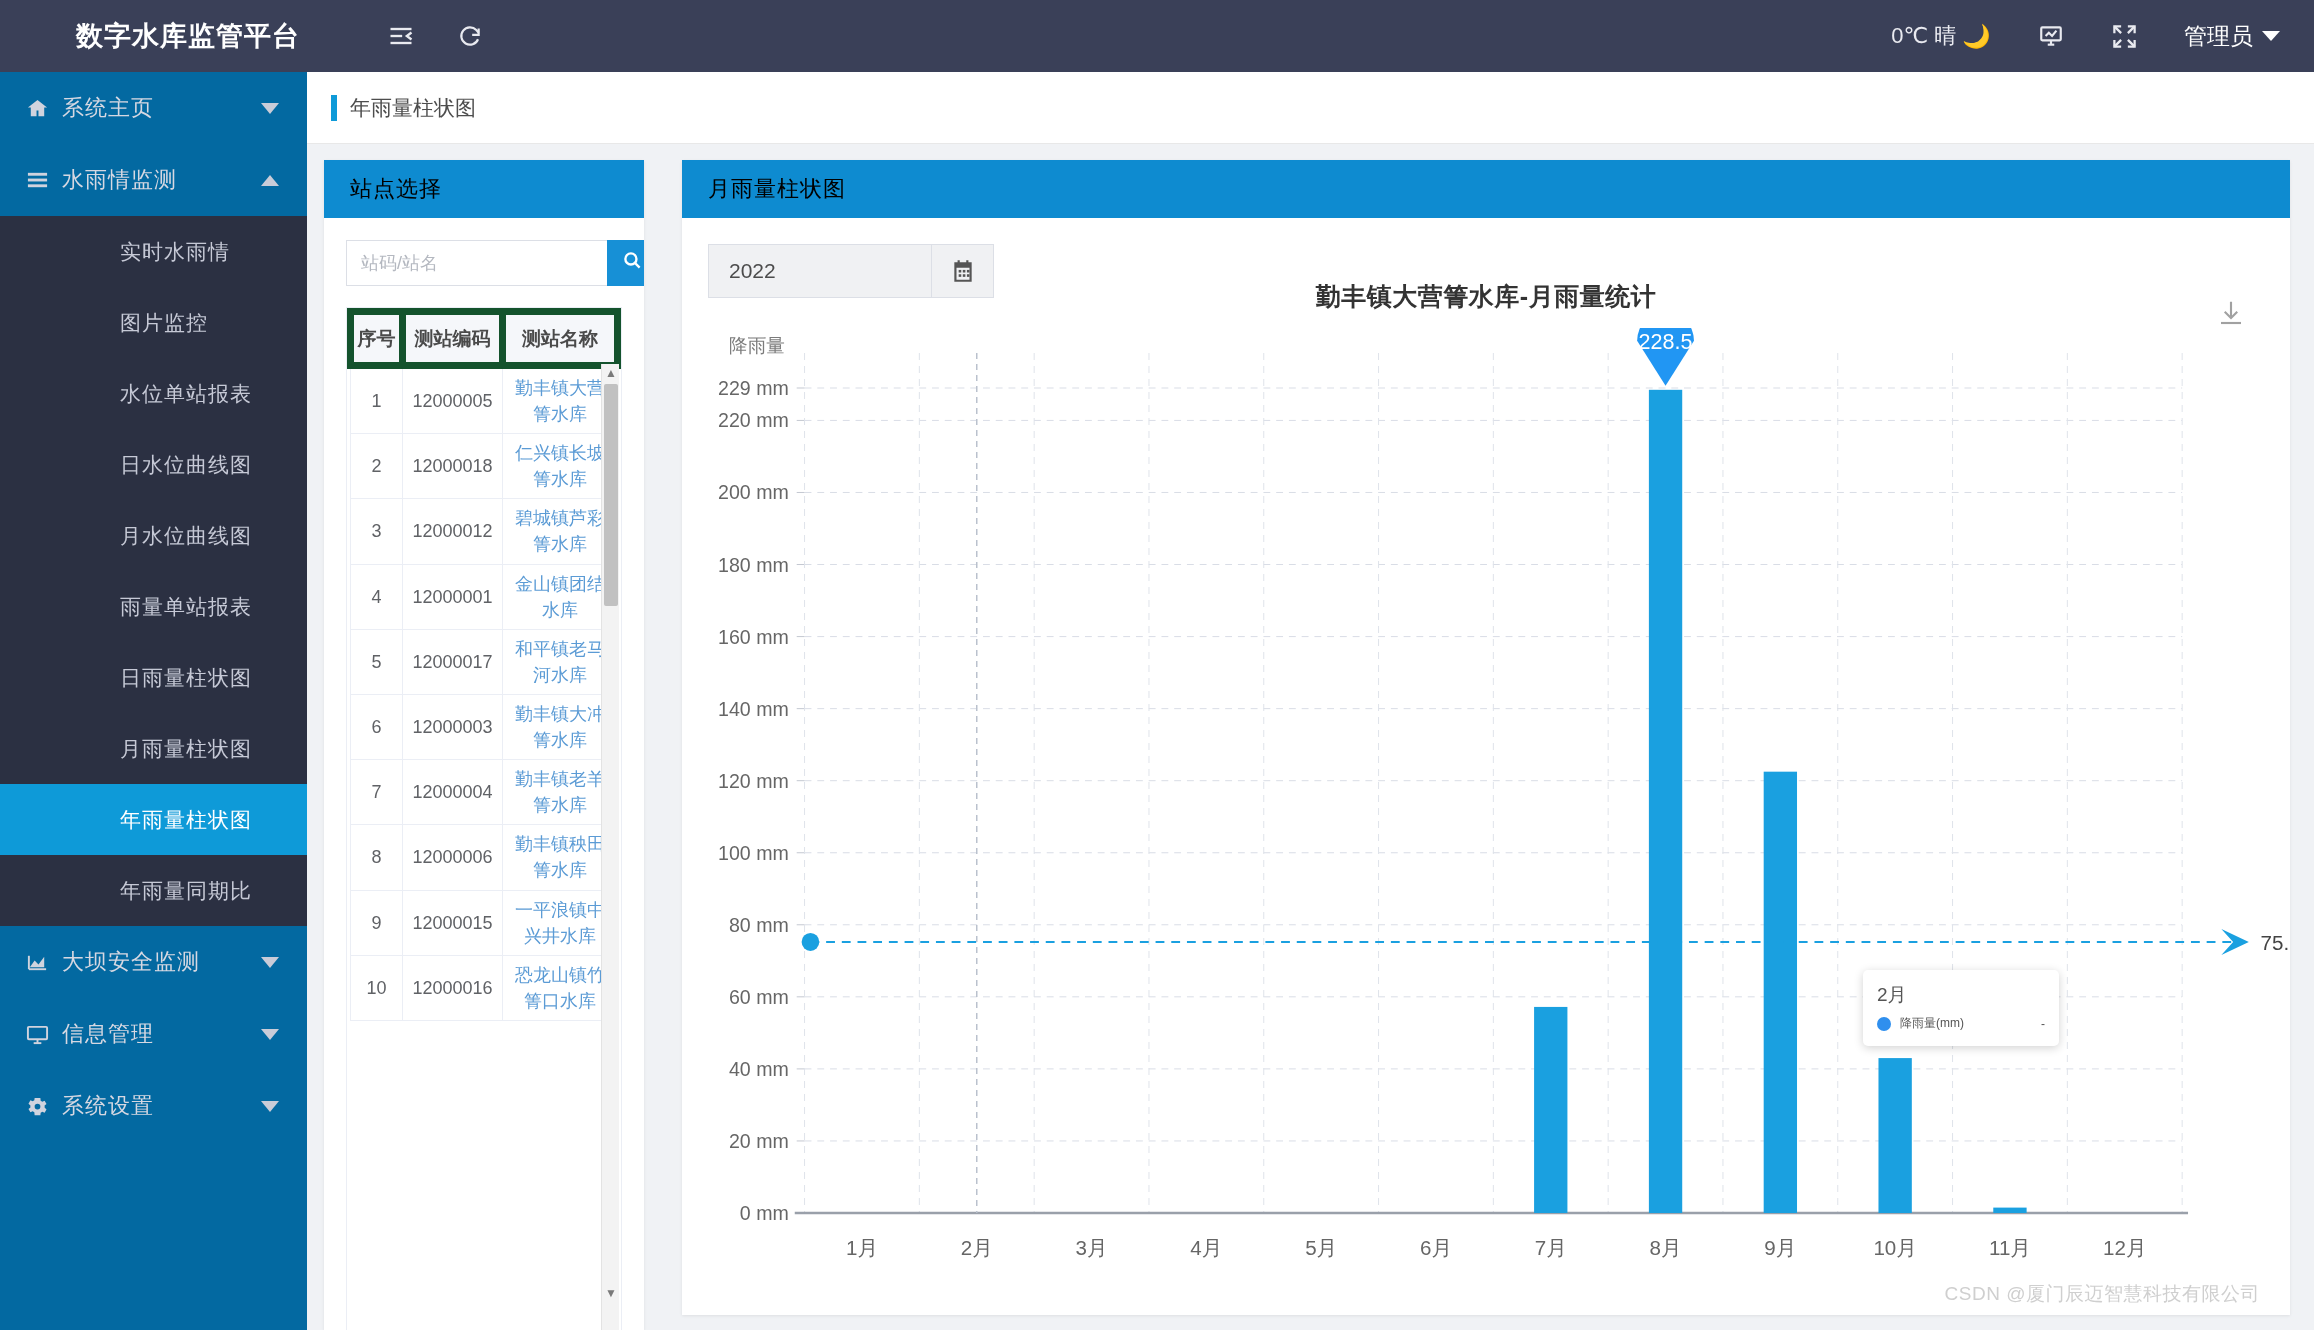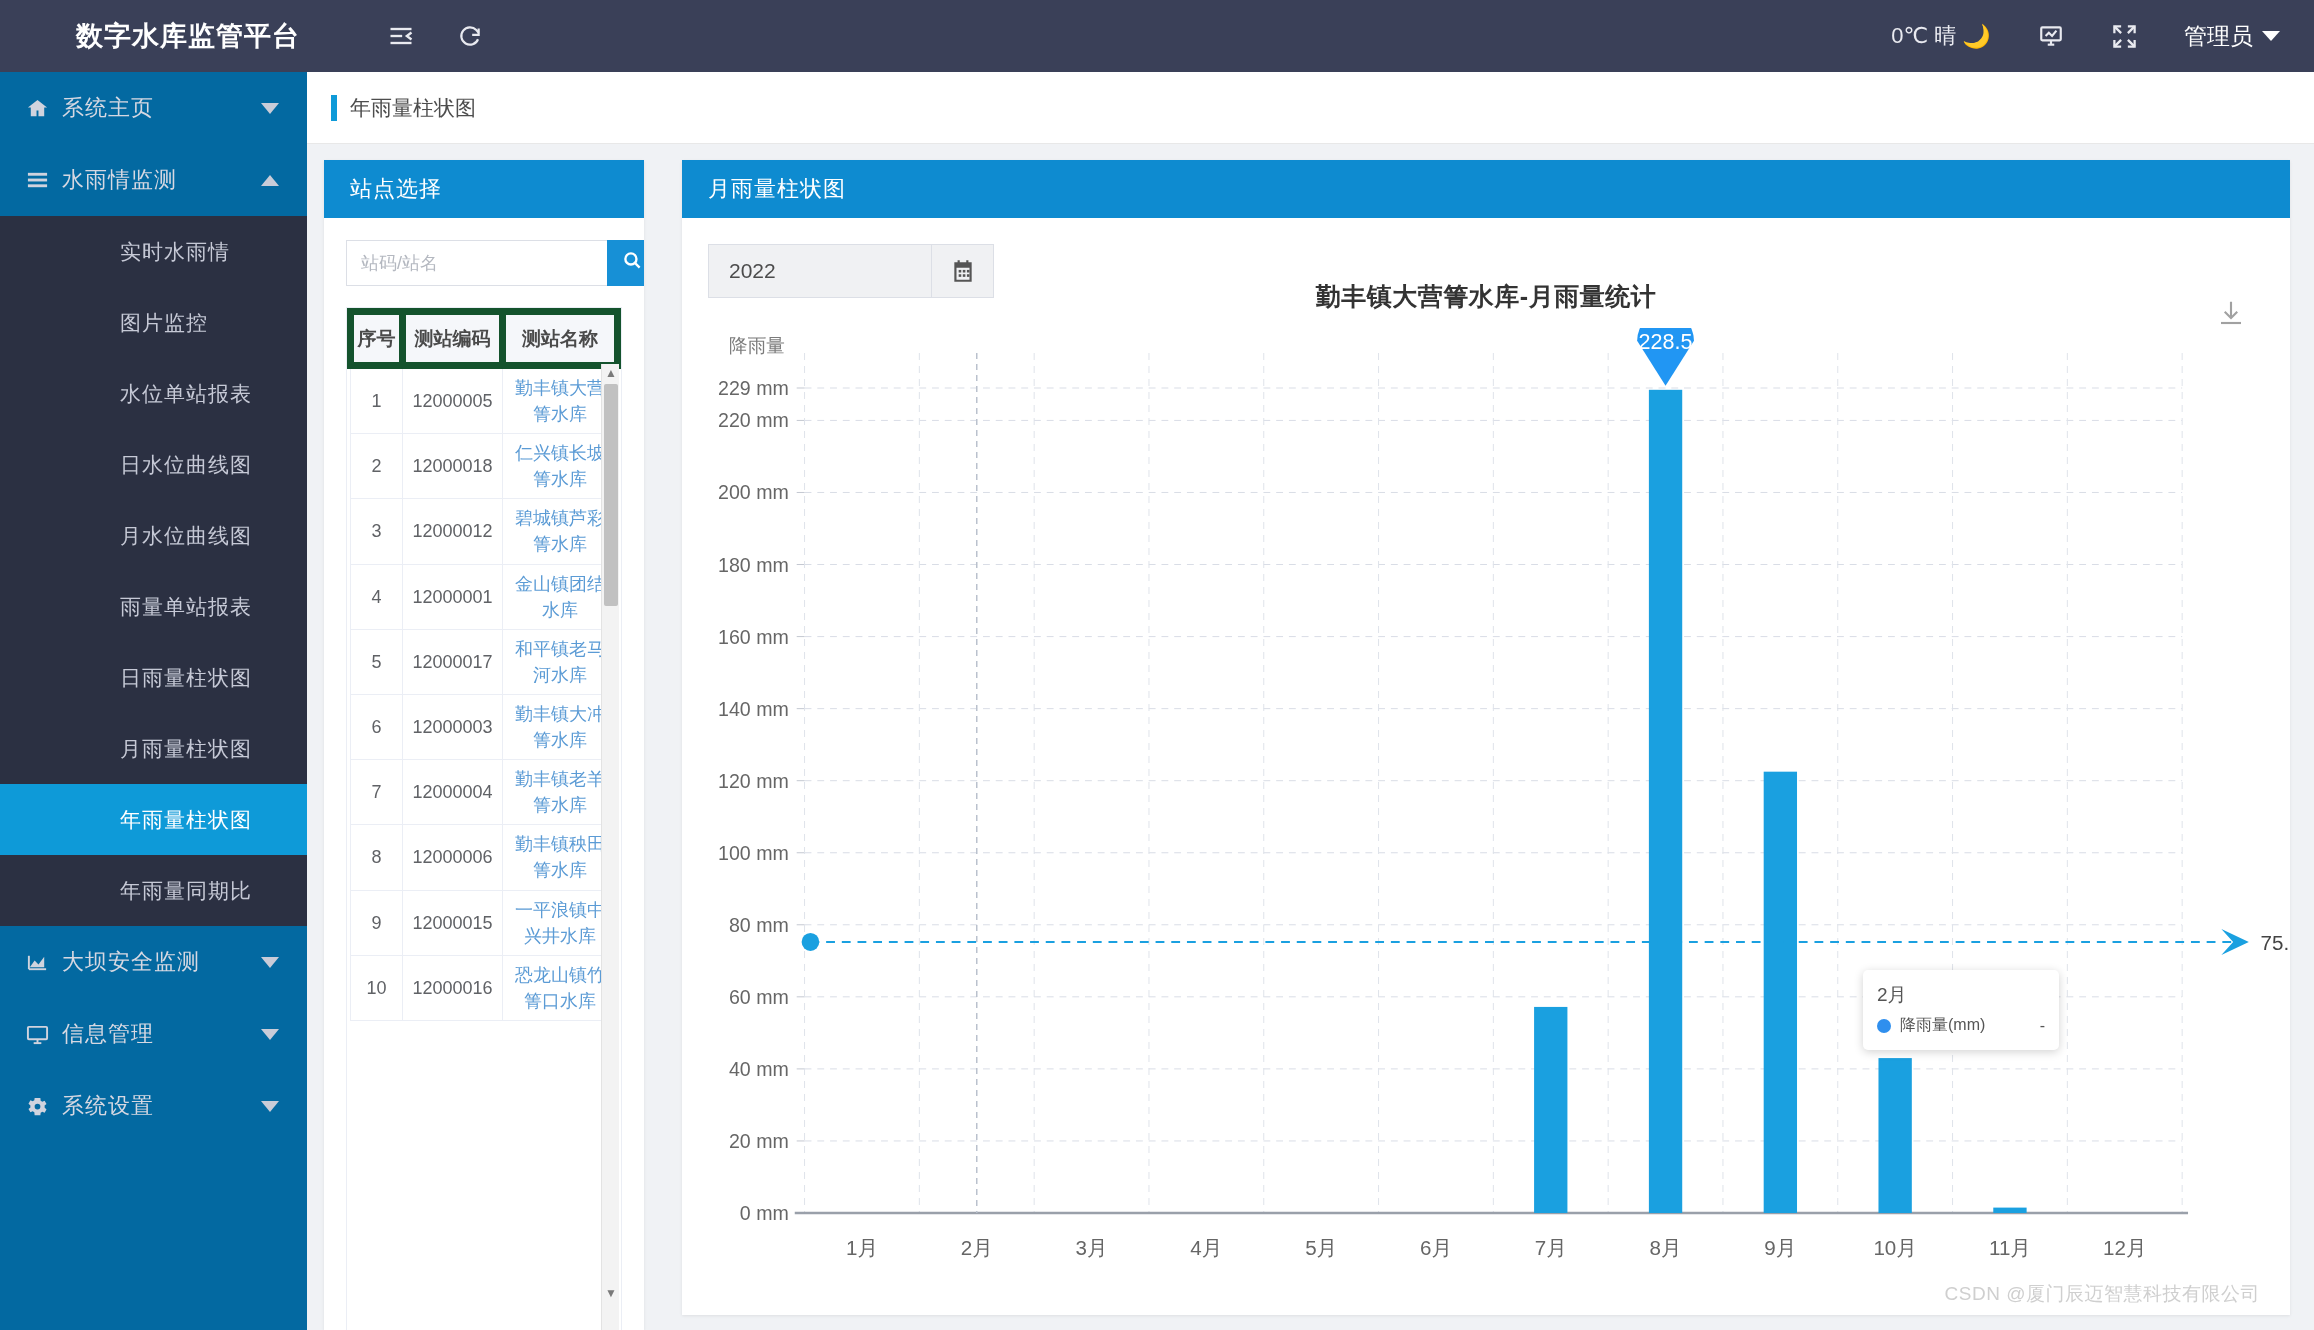--- a/index.html
+++ b/index.html
@@ -59,21 +59,21 @@
   .crumb-text { font-size: 21px; color: #4d4d4d; }
 
   
   .content {
     position: absolute; top: 144px; left: 307px; width: 2007px; height: 1186px;
     background: #f0f2f5; padding: 16px 24px 0 17px; display: flex; gap: 38px;
   }
 
   .card { background: #fff; box-shadow: 0 1px 3px rgba(0,0,0,.08); }
   .card-head {
-    background: #0e8bd0; color: #ffffff; height: 58px; display: flex; align-items: center;
+    background: #0e8bd0; color: #000000; height: 58px; display: flex; align-items: center;
     padding-left: 26px; font-size: 22px; letter-spacing: 1px;
   }
 
   
   .station-card { width: 320px; flex: none; display: flex; flex-direction: column; height: 1170px; }
   .station-body { padding: 22px 22px 0 22px; flex: 1; display: flex; flex-direction: column; overflow: hidden; }
   .search-row { display: flex; margin-bottom: 21px; }
   .search-input {
     flex: 1; height: 46px; border: 1px solid #dcdfe6; border-right: none;
     padding: 0 14px; font-size: 18px; color: #606266; outline: none;
@@ -125,21 +125,21 @@
     position: absolute; right: 30px; bottom: 8px; color: #cfcfcf; font-size: 19px; letter-spacing: .5px;
   }
 
   
   .tooltip {
     position: absolute; left: 1181px; top: 752px; width: 196px;
     background: #fff; box-shadow: 0 2px 10px rgba(0,0,0,.18); border-radius: 5px;
     padding: 12px 14px 14px 14px; z-index: 6;
   }
   .tt-title { font-size: 19px; color: #555; margin-bottom: 7px; }
-  .tt-row { display: flex; align-items: center; font-size: 16px; color: #555; }
+  .tt-row { display: flex; align-items: center; font-size: 12px; color: #555; }
   .tt-dot { width: 14px; height: 14px; border-radius: 50%; background: #2f8fee; margin-right: 9px; flex: none; }
   .tt-name { flex: 1; }
   .tt-val { margin-left: 18px; }
 </style>
 </head>
 <body>
 
 <div class="topbar">
   <div class="brand">数字水库监管平台</div>
 

